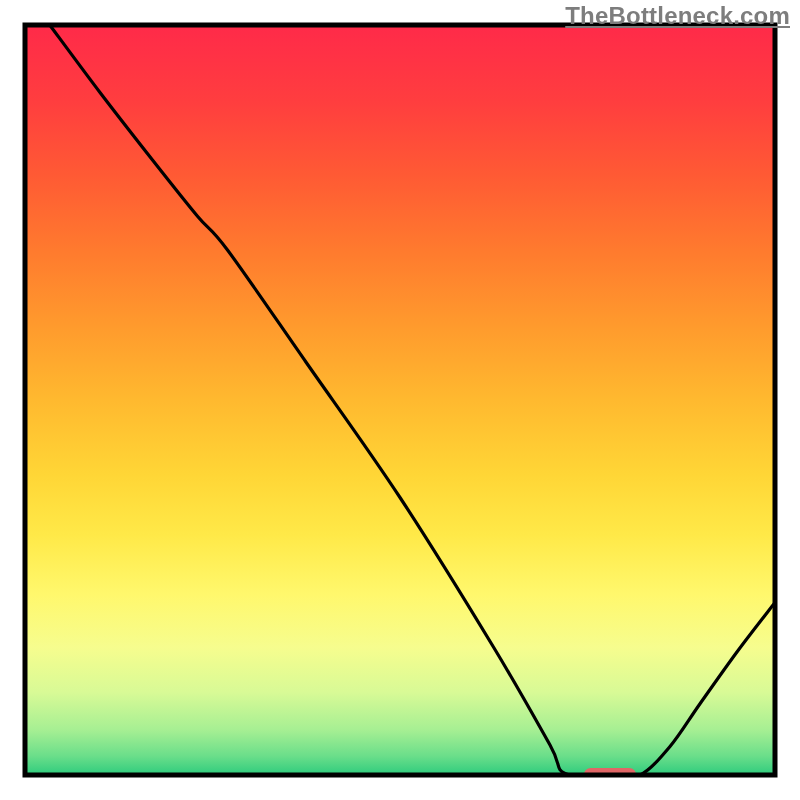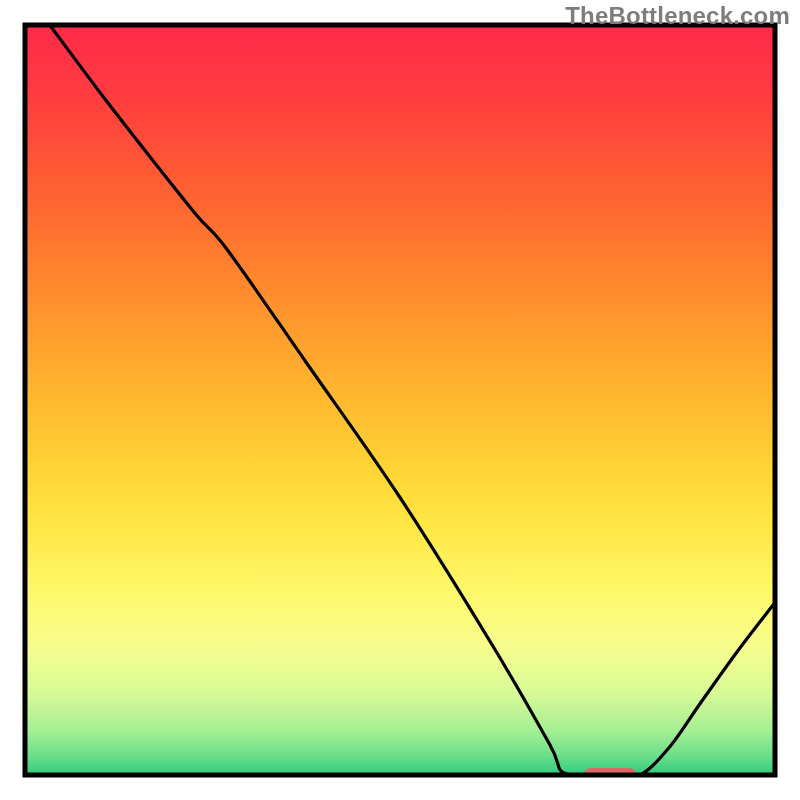--- a/index.html
+++ b/index.html
@@ -18,20 +18,21 @@
   .watermark {
     position: absolute;
     top: 2px;
     right: 10px;
     font-family: Arial, Helvetica, sans-serif;
     font-size: 24px;
     font-weight: bold;
     color: #7d7d7d;
     letter-spacing: 0.2px;
     z-index: 20;
+    text-decoration: underline;
   }
   svg.plot {
     position: absolute;
     top: 0;
     left: 0;
     width: 800px;
     height: 800px;
     display: block;
   }
 </style>

